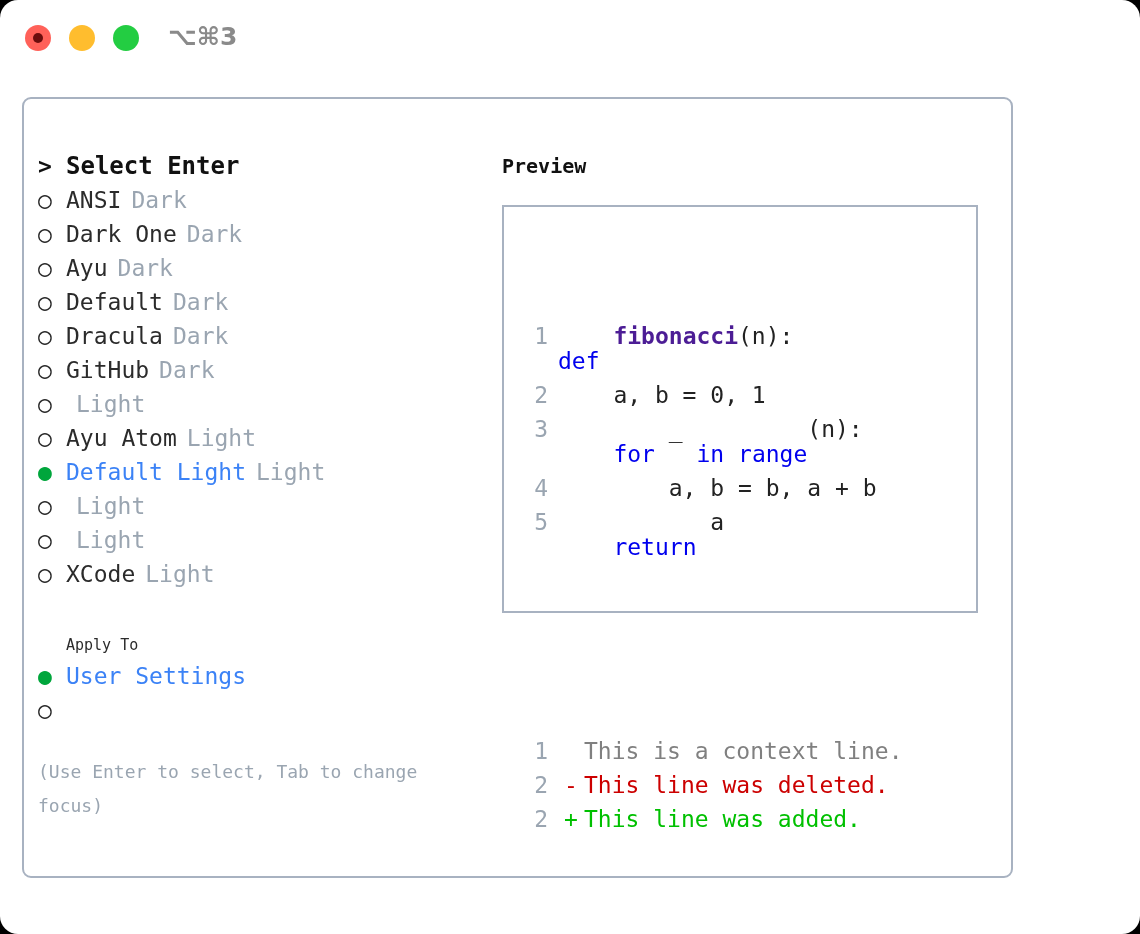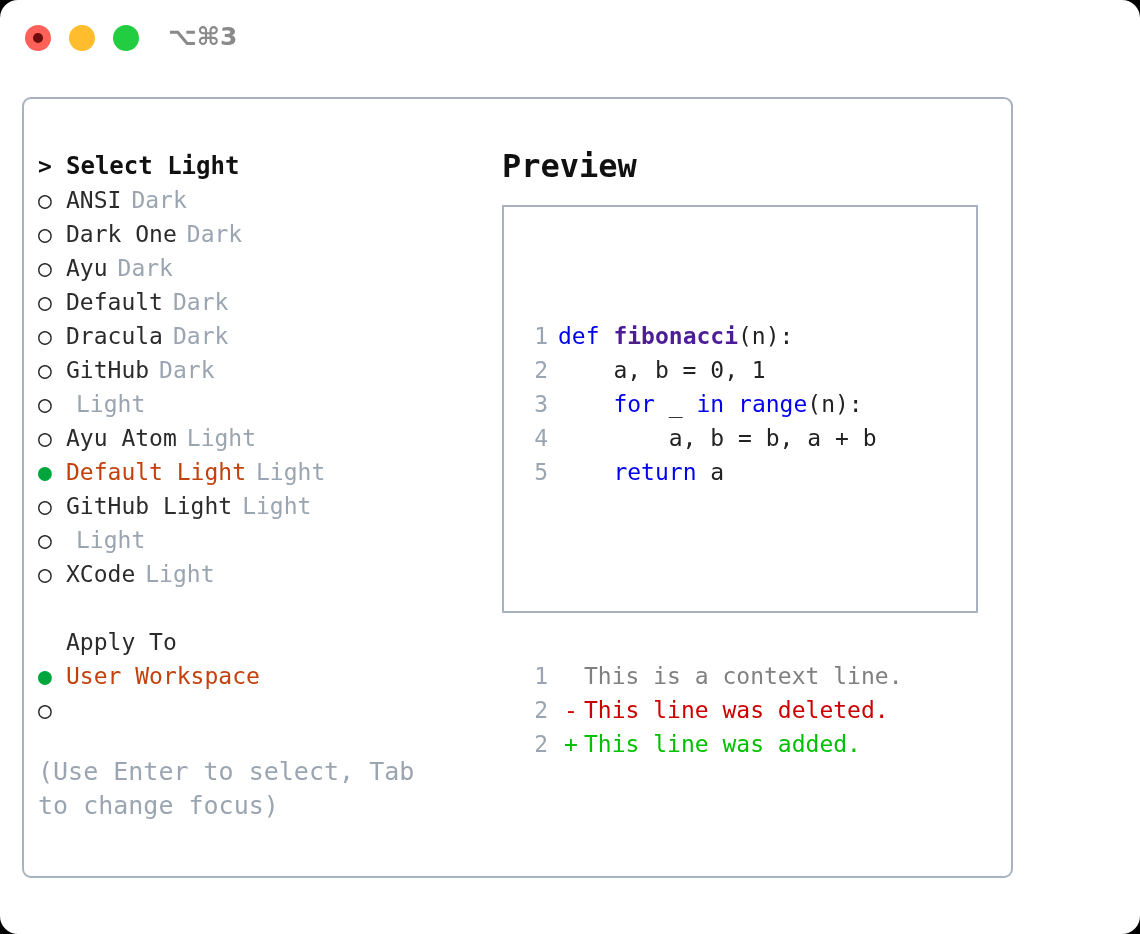--- a/index.html
+++ b/index.html
@@ -106,47 +106,47 @@
   }
   .header-line {
     font-weight: 700;
     color: #111111;
     font-size: 24px;
   }
   .header-line .marker { font-weight: 700; color: #111111; }
   .bullet-empty { color: #2b2b2b; }
   .bullet-filled { color: #00a63c; }
   .theme-name { color: #2b2b2b; }
-  .theme-name.selected { color: #c2410c; }
+  .theme-name.selected { color: #3b82f6; }
   .theme-tag {
     color: #9aa5b1;
     margin-left: 10px;
   }
   .section-label {
     color: #2b2b2b;
-    font-size: 23px;
+    font-size: 15px;
   }
   .spacer-row { height: 34px; }
   .hint {
     margin-top: 28px;
     width: 404px;
-    font-size: 25px;
+    font-size: 18px;
     line-height: 34px;
     color: #9aa5b1;
   }
 
   
   .right-col {
     position: absolute;
     left: 478px;
     top: 50px;
     width: 500px;
   }
   .preview-title {
-    font-size: 32px;
+    font-size: 20px;
     font-weight: 700;
     color: #111111;
     line-height: 34px;
     margin-bottom: 22px;
   }
   .preview-box {
     width: 476px;
     height: 408px;
     border: 2px solid #a8b2c1;
     box-sizing: border-box;
@@ -169,21 +169,21 @@
     text-align: right;
     color: #9aa5b1;
     margin-right: 10px;
   }
   .difmark {
     display: inline-block;
     width: 26px;
     flex: 0 0 26px;
     text-align: center;
   }
-  .kw   { color: #0000ee; }
+  .kw   { color: #0000ee; margin-top: 25px; }
   .fn   { color: #4c1d95; font-weight: bold; }
   .plain{ color: #222222; }
   .ctx  { color: #808080; }
   .del  { color: #cc0000; }
   .add  { color: #00c000; }
   .gap-line { height: 34px; }
 </style>
 </head>
 <body>
 
@@ -196,46 +196,46 @@
       <span class="light green"></span>
     </div>
     <div class="shortcut">⌥⌘3</div>
   </div>
 
   <div class="panel">
 
     <div class="left-col">
 
       <div class="list-line header-line">
-        <span class="marker">&gt;</span><span>Select Light</span>
+        <span class="marker">&gt;</span><span>Select Enter</span>
       </div>
 
       <div id="theme-items">
           <div class="list-line"><span class="marker bullet-empty">○</span><span class="theme-name">ANSI</span><span class="theme-tag">Dark</span></div>
           <div class="list-line"><span class="marker bullet-empty">○</span><span class="theme-name">Dark One</span><span class="theme-tag">Dark</span></div>
           <div class="list-line"><span class="marker bullet-empty">○</span><span class="theme-name">Ayu</span><span class="theme-tag">Dark</span></div>
           <div class="list-line"><span class="marker bullet-empty">○</span><span class="theme-name">Default</span><span class="theme-tag">Dark</span></div>
           <div class="list-line"><span class="marker bullet-empty">○</span><span class="theme-name">Dracula</span><span class="theme-tag">Dark</span></div>
           <div class="list-line"><span class="marker bullet-empty">○</span><span class="theme-name">GitHub</span><span class="theme-tag">Dark</span></div>
           <div class="list-line"><span class="marker bullet-empty">○</span><span class="theme-tag">Light</span></div>
           <div class="list-line"><span class="marker bullet-empty">○</span><span class="theme-name">Ayu Atom</span><span class="theme-tag">Light</span></div>
           <div class="list-line"><span class="marker bullet-filled">●</span><span class="theme-name selected">Default Light</span><span class="theme-tag">Light</span></div>
-          <div class="list-line"><span class="marker bullet-empty">○</span><span class="theme-name">GitHub Light</span><span class="theme-tag">Light</span></div>
+          <div class="list-line"><span class="marker bullet-empty">○</span><span class="theme-tag">Light</span></div>
           <div class="list-line"><span class="marker bullet-empty">○</span><span class="theme-tag">Light</span></div>
           <div class="list-line"><span class="marker bullet-empty">○</span><span class="theme-name">XCode</span><span class="theme-tag">Light</span></div>
         </div>
 
       <div class="spacer-row"></div>
 
       <div class="list-line">
         <span class="marker"> </span><span class="section-label">Apply To</span>
       </div>
 
       <div id="apply-items">
-          <div class="list-line"><span class="marker bullet-filled">●</span><span class="theme-name selected">User Workspace</span></div>
+          <div class="list-line"><span class="marker bullet-filled">●</span><span class="theme-name selected">User Settings</span></div>
           <div class="list-line"><span class="marker bullet-empty">○</span></div>
         </div>
 
       <div class="hint">(Use Enter to select, Tab to change focus)</div>
     </div>
 
     <div class="right-col">
       <div class="preview-title">Preview</div>
       <div class="preview-box">
         <div class="code">

